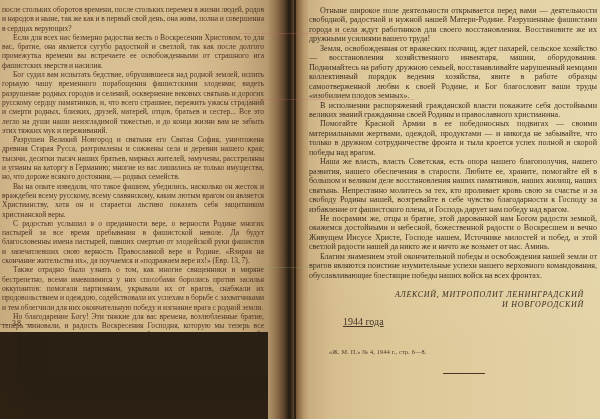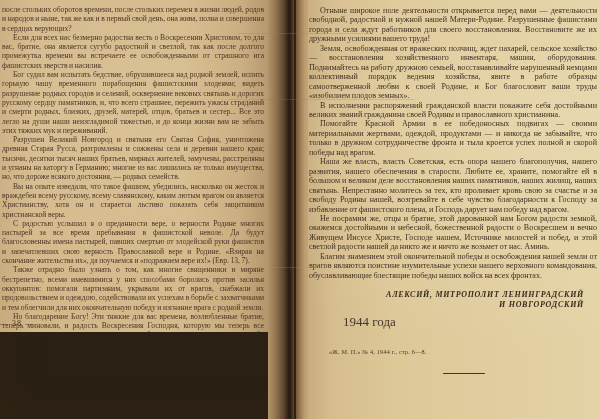--- a/index.html
+++ b/index.html
@@ -48,24 +48,24 @@
     margin: 0; text-align: justify; text-indent: 11px;
     hyphens: auto; -webkit-hyphens: auto; word-spacing: -0.3px;
   }
   .para.cont { text-indent: 0; }
   .page-number {
     position: absolute; bottom: 4px; left: 0; width: 100%;
     text-align: left; font-size: 8px; letter-spacing: 1px; color: #4c3526;
   }
   .signature {
     margin-top: 10px; padding-right: 13px; text-align: right;
-    font-style: italic; font-weight: bold; font-size: 8px;
+    font-style: italic; font-weight: normal; font-size: 8px;
     letter-spacing: .7px; line-height: 10px; color: #3a2d20;
   }
-  .dateblock { margin-top: 7px; font-size: 13px; line-height: 9.2px; color: #45362a; }
+  .dateblock { margin-top: 7px; font-size: 10px; line-height: 9.2px; color: #45362a; text-decoration: underline; }
   .date1 { margin-left: 34px; }
   .date2 { margin-left: 22px; }
   .footnote { margin-top: 21px; margin-left: 20px; font-size: 6.2px; letter-spacing: .2px; color: #4a3a2c; }
   .divider { margin-top: 16px; margin-left: 134px; width: 42px; height: 0; border-top: 1px solid #473626; }
   
   .scanline { position: absolute; height: 1px; pointer-events: none; }
   .sl1 { top: 33px; left: 238px; width: 132px; background: rgba(206,98,110,.30); }
   .sl2 { top: 99px; left: 228px; width: 186px; background: rgba(206,98,110,.26); }
   .sl3 { top: 267px; left: 252px; width: 70px; background: rgba(132,162,112,.25); }
 </style>

